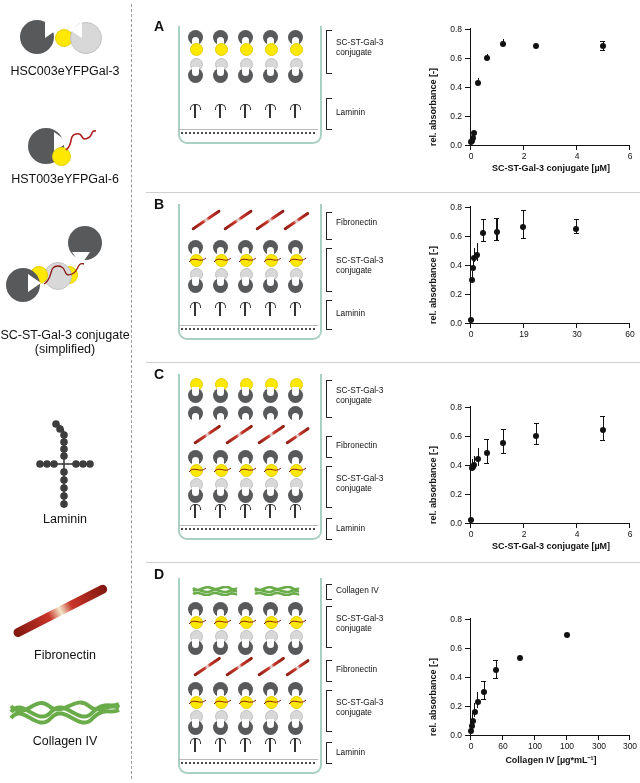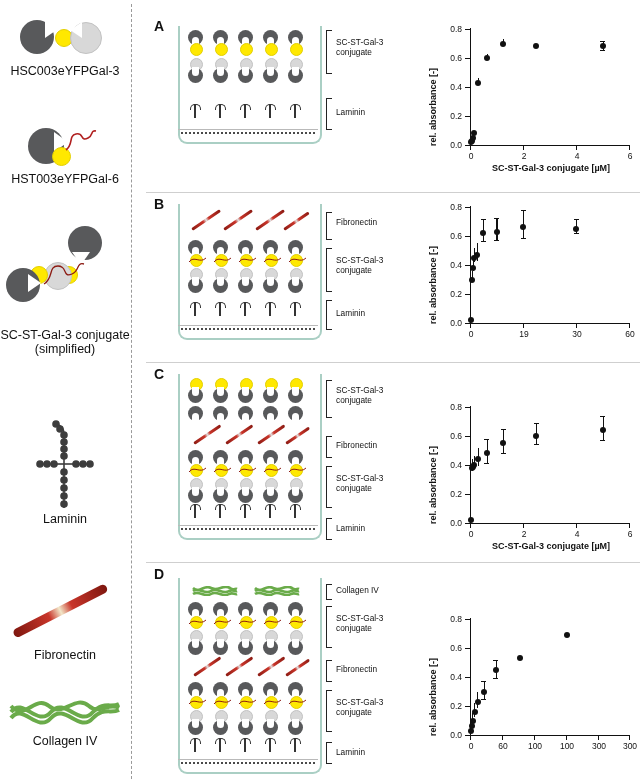--- a/index.html
+++ b/index.html
@@ -740,20 +740,21 @@
     <div class="tick" style="left:80px;top:127px;width:1.2px;height:5px;"></div>
     <div class="tlabel" style="left:70px;top:133px;width:22px;">60</div>
     <div class="tick" style="left:112px;top:127px;width:1.2px;height:5px;"></div>
     <div class="tlabel" style="left:102px;top:133px;width:22px;">100</div>
     <div class="tick" style="left:144px;top:127px;width:1.2px;height:5px;"></div>
     <div class="tlabel" style="left:134px;top:133px;width:22px;">100</div>
     <div class="tick" style="left:176px;top:127px;width:1.2px;height:5px;"></div>
     <div class="tlabel" style="left:166px;top:133px;width:22px;">300</div>
     <div class="tick" style="left:207px;top:127px;width:1.2px;height:5px;"></div>
     <div class="tlabel" style="left:197px;top:133px;width:22px;">300</div>
+    <div class="xlabel" style="left:48px;top:145px;width:162px;">Collagen IV [µg*mL⁻¹]</div>
     <div class="series">
 
       <div class="pt" style="left:45.9px;top:119.6px;"></div>
       <div class="pt" style="left:46.9px;top:115.3px;"></div>
       <div class="pt" style="left:47.9px;top:109.5px;"></div>
       <div class="pt" style="left:49.9px;top:100.8px;"></div>
       <div class="pt" style="left:52.9px;top:90.7px;"></div>
       <div class="pt" style="left:58.9px;top:80.5px;"></div>
       <div class="pt" style="left:70.8px;top:58.8px;"></div>
       <div class="pt" style="left:94.6px;top:47.2px;"></div>

